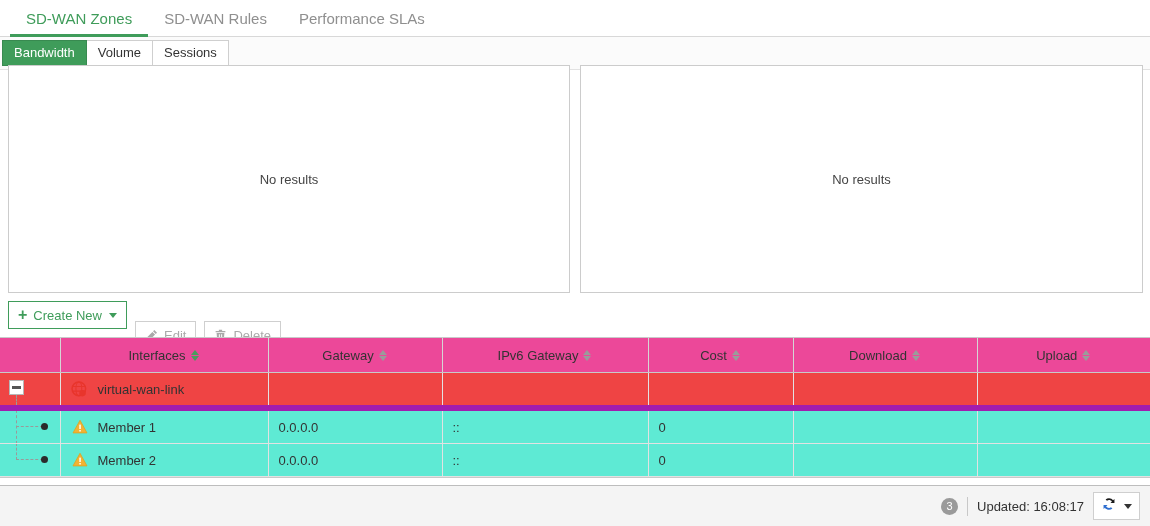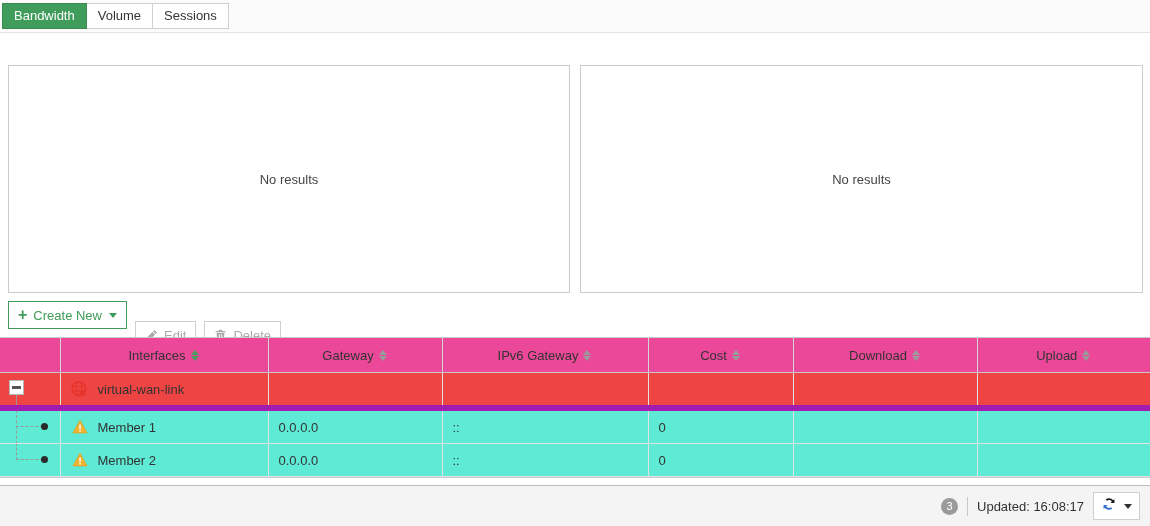--- a/index.html
+++ b/index.html
@@ -351,20 +351,31 @@
     padding: 0 7px;
     cursor: pointer;
     color: #333333;
   }
 </style>
 </head>
 <body>
 
 <div id="app">
 
+  <div class="main-tabs">
+    <div class="main-tab active">
+      <span>SD-WAN Zones</span>
+    </div>
+    <div class="main-tab">
+      <span>SD-WAN Rules</span>
+    </div>
+    <div class="main-tab">
+      <span>Performance SLAs</span>
+    </div>
+  </div>
 
   <div class="subtab-bar">
     <div class="btn-group">
       <button class="sub-btn active">Bandwidth</button>
       <button class="sub-btn">Volume</button>
       <button class="sub-btn">Sessions</button>
     </div>
   </div>
 
   <div class="charts-row">

